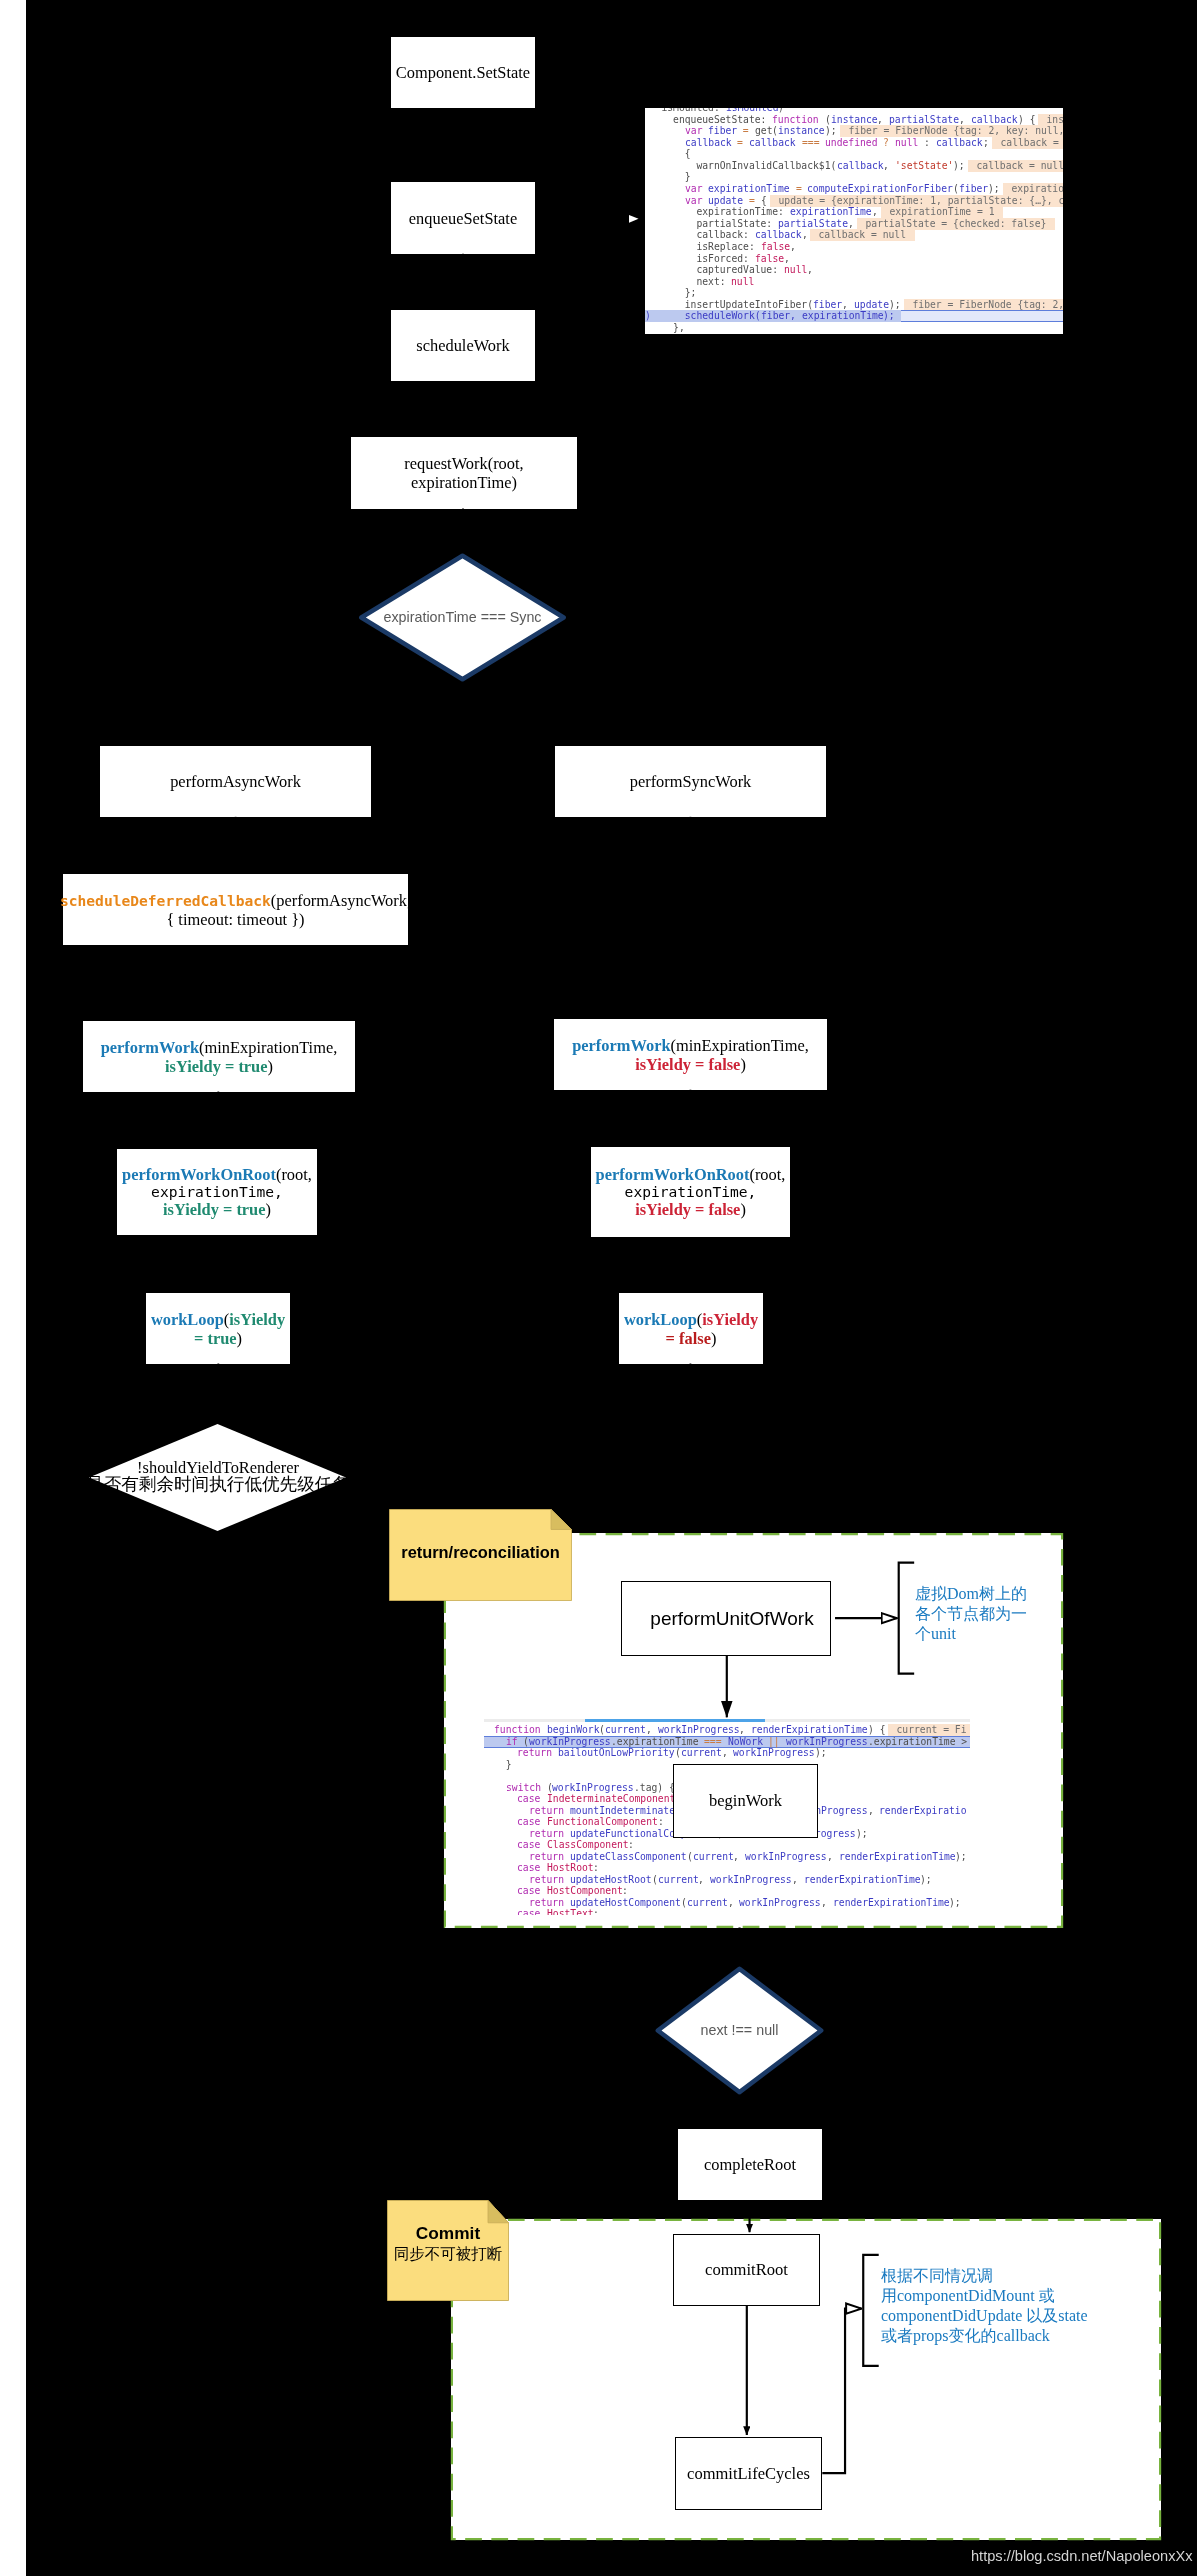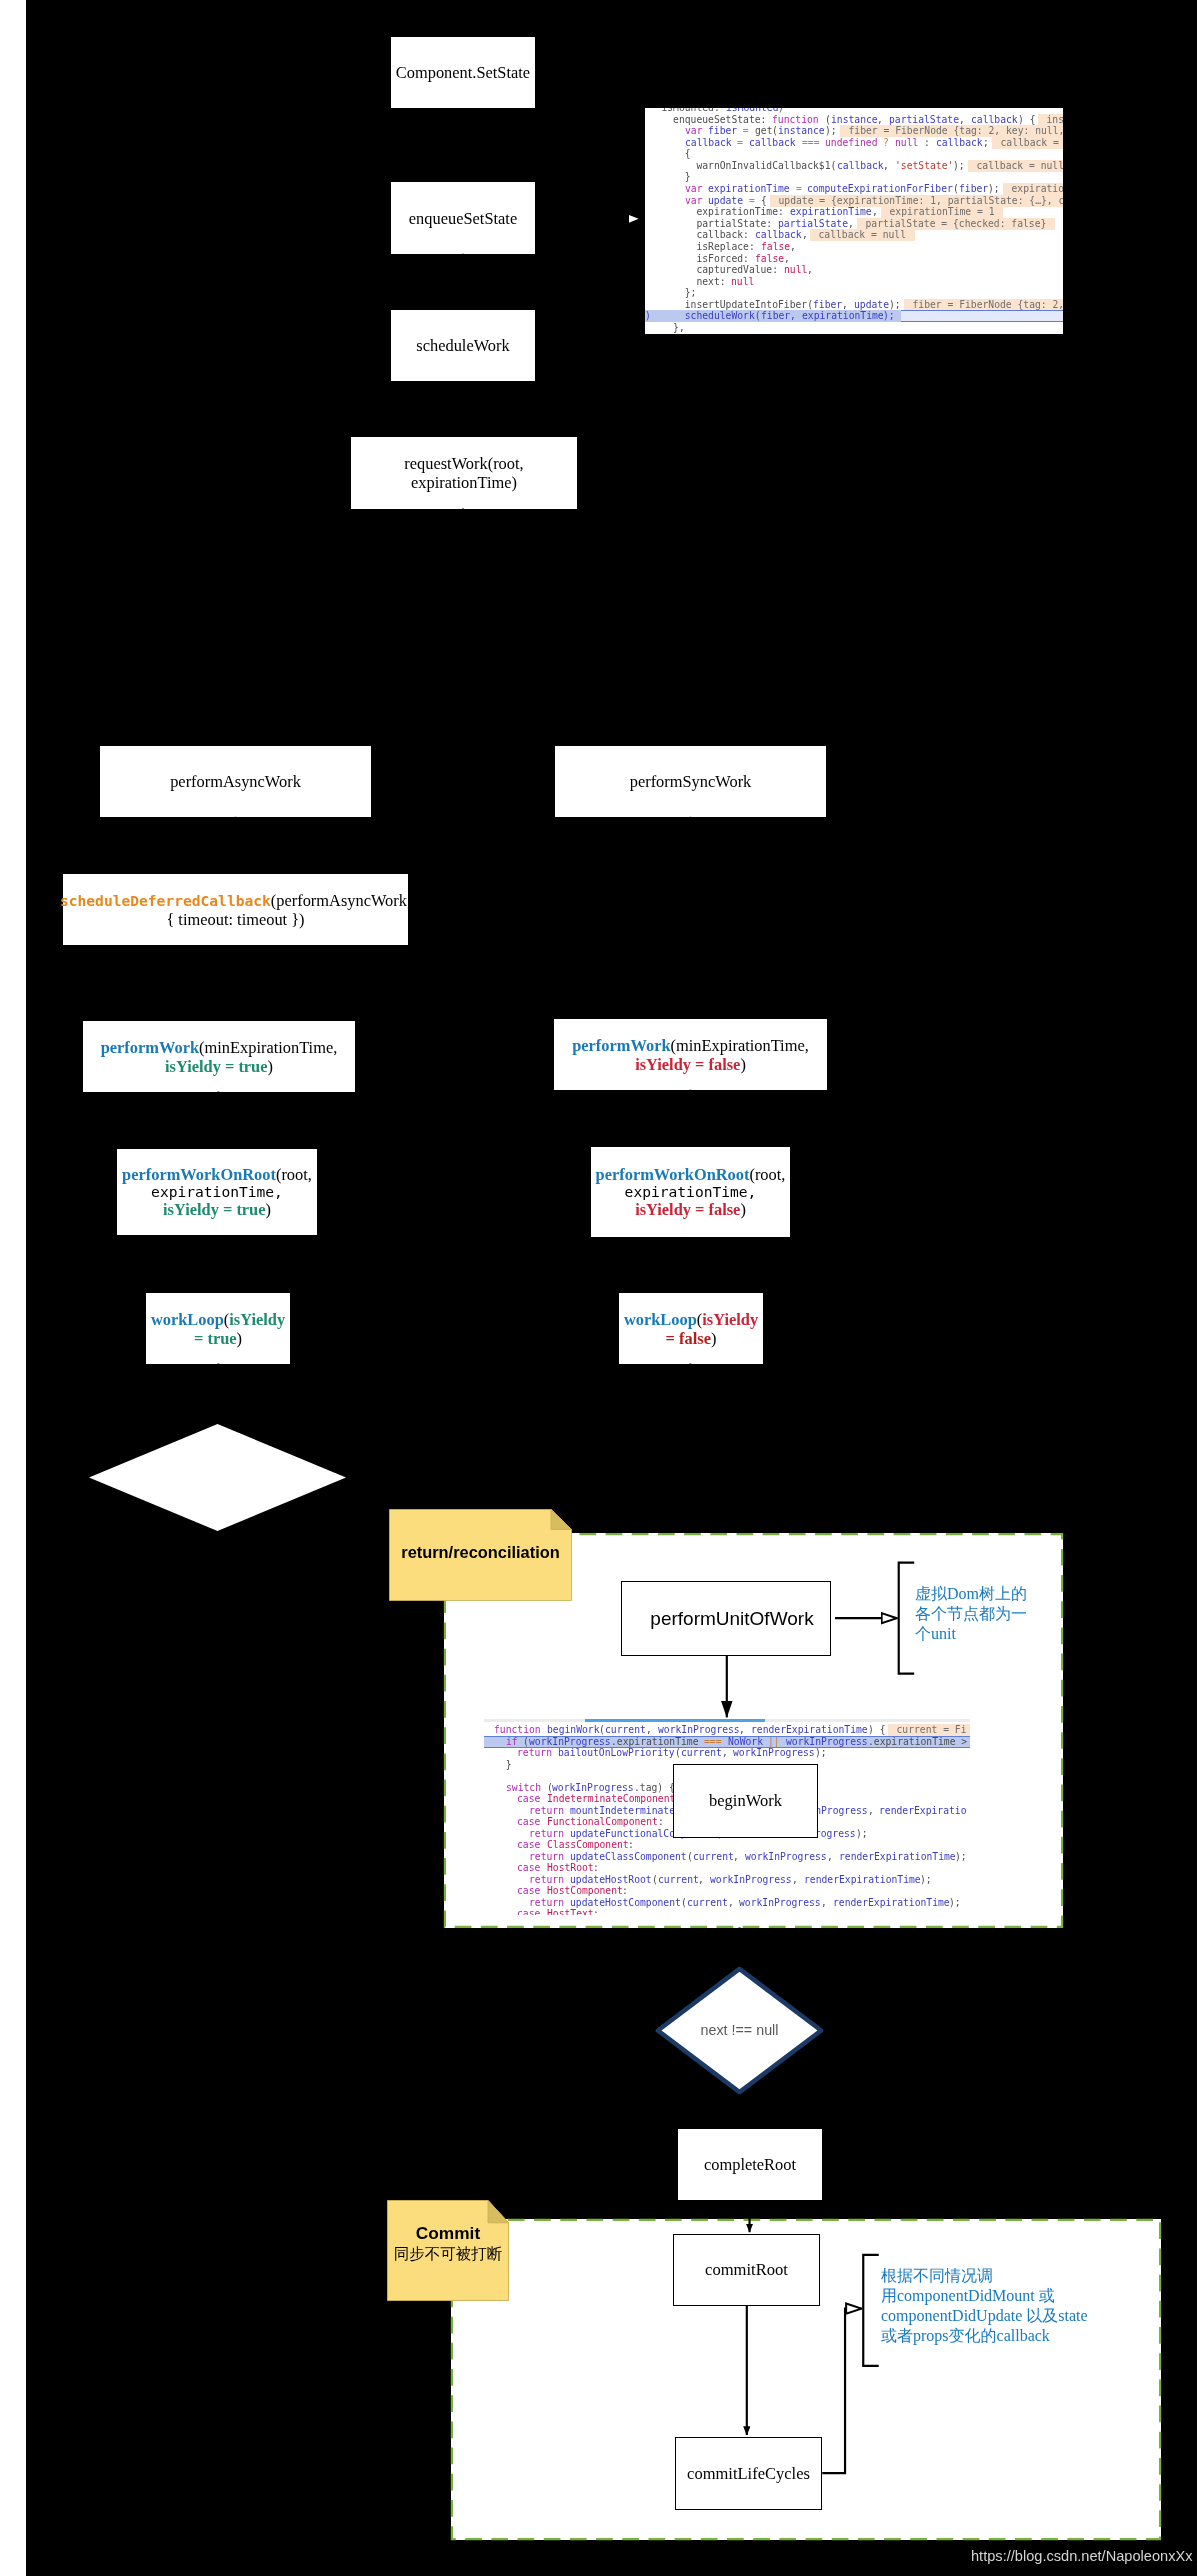--- a/index.html
+++ b/index.html
@@ -55,20 +55,26 @@
 
   <div class="box" id="n-component-setstate" style="left:391px;top:37px;width:144px;height:71px;font-size:16.4px;">Component.SetState</div>
 
   <div class="box" id="n-enqueue-setstate" style="left:391px;top:182px;width:144px;height:72px;font-size:16.4px;">enqueueSetState</div>
 
   <div class="box" id="n-schedule-work" style="left:391px;top:310px;width:144px;height:71px;font-size:16.4px;">scheduleWork</div>
 
   <div class="box" id="n-request-work" style="left:351px;top:437px;width:226px;height:72px;font-size:16.4px;">requestWork(root,
 expirationTime)</div>
 
+  <div class="diamond" id="n-expiration-sync" style="left:357px;top:553px;width:211px;height:129px;">
+    <svg class="dshape" viewBox="0 0 232 142" preserveAspectRatio="none">
+      <polygon points="116,3 227.2,71 116,139 4.8,71" fill="#ffffff" stroke="#1b3a66" stroke-width="5" stroke-linejoin="round"></polygon>
+    </svg>
+    <div class="dtext" style="font-family:'Liberation Sans',sans-serif;font-size:14.3px;color:#5a5a5a;">expirationTime === Sync</div>
+  </div>
 
   <div class="box" id="n-perform-sync-work" style="left:555px;top:746px;width:271px;height:71px;font-size:16.4px;">performSyncWork</div>
 
   <div class="box" id="n-perform-async-work" style="left:100px;top:746px;width:271px;height:71px;font-size:16.4px;">performAsyncWork</div>
 
   <div class="box" id="n-schedule-deferred" style="left:63px;top:874px;width:345px;height:71px;font-size:16.4px;overflow:visible;flex-direction:column;">
     <div style="white-space:nowrap;"><span style="font-family:'DejaVu Sans Mono',monospace;font-weight:bold;font-size:14.6px;color:#e8871a;">scheduleDeferredCallback</span><span>(performAsyncWork,</span></div>
     <div style="white-space:nowrap;">{ timeout: timeout })</div>
   </div>
 
@@ -101,20 +107,24 @@
 
   <div class="box" id="n-work-loop-false" style="left:619px;top:1293px;width:144px;height:71px;font-size:16.4px;flex-direction:column;">
     <div><b style="color:#1b7ab5;">workLoop</b><span>(</span><b style="color:#cc2336;">isYieldy</b></div>
     <div><b style="color:#b91c1c;">= false</b><span>)</span></div>
   </div>
 
   <div class="diamond" id="n-should-yield" style="left:89px;top:1424px;width:257px;height:107px;">
     <svg class="dshape" viewBox="0 0 283 118" preserveAspectRatio="none">
       <polygon points="141.5,0 283,59 141.5,118 0,59" fill="#ffffff"></polygon>
     </svg>
+    <div class="dtext" style="position:absolute;left:-53px;top:35px;width:364px;text-align:center;line-height:17.3px;white-space:nowrap;">
+        <div style="font-size:16.4px;">!shouldYieldToRenderer</div>
+        <div style="font-size:17.6px;">是否有剩余时间执行低优先级任务</div>
+      </div>
   </div>
 
   <div class="panel" id="p-render" style="left:444px;top:1533px;width:619px;height:395px;">
     <svg class="pborder" viewBox="0 0 681 434" width="619" height="395">
       <rect x="1" y="1" width="679" height="432" fill="none" stroke="#78b33f" stroke-width="2.4" stroke-dasharray="18.4 10.4" stroke-dashoffset="-4"></rect>
     </svg>
   </div>
 
   <div class="note" id="note-render" style="left:389px;top:1509px;width:183px;height:92px;">
     <svg class="paper" viewBox="0 0 201 101" preserveAspectRatio="none">

